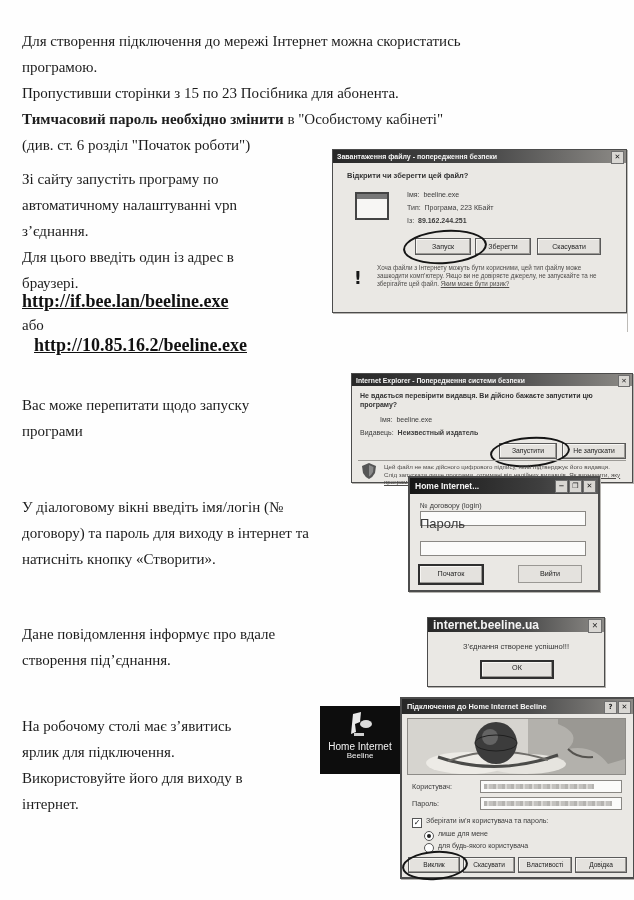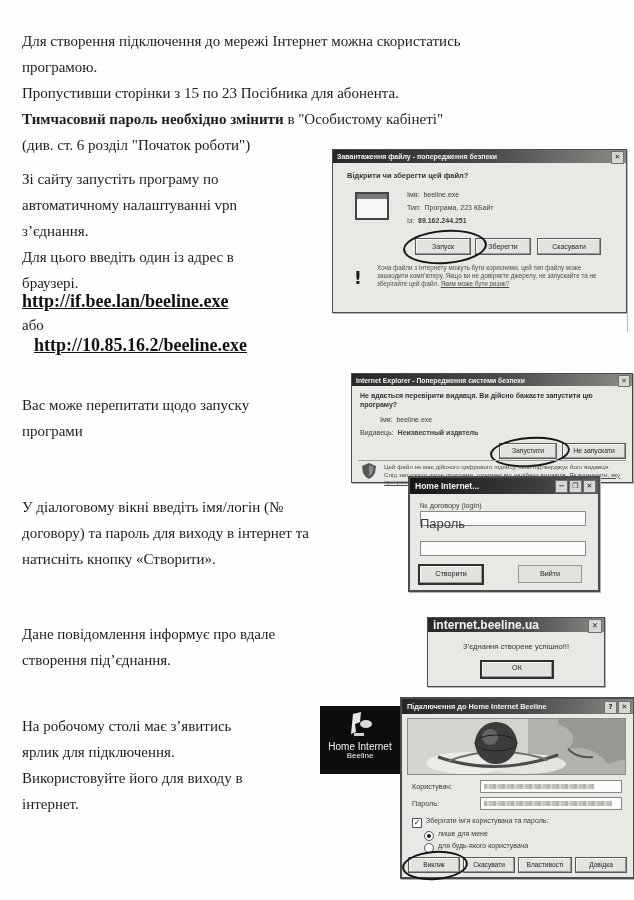--- a/index.html
+++ b/index.html
@@ -137,21 +137,21 @@
     </div>
     <span class="tb-btn" style="position:absolute;right:30px;top:2px;width:11px;height:11px;font-size:7px;line-height:11px;">−</span>
     <span class="tb-btn" style="position:absolute;right:16px;top:2px;width:11px;height:11px;font-size:7px;line-height:11px;">❐</span>
     <span class="tb-btn" style="position:absolute;right:2px;top:2px;width:11px;height:11px;font-size:7px;line-height:11px;">✕</span>
 
     <div style="position:absolute;left:10px;top:23px;font-size:7.2px;color:#3a3a3a;">№ договору (login)</div>
     <div class="field" style="left:10px;top:33px;width:164px;height:13px;"></div>
     <div style="position:absolute;left:10px;top:38px;font-size:13px;color:#3a3a3a;">Пароль</div>
     <div class="field" style="left:10px;top:63px;width:164px;height:13px;"></div>
 
-    <div class="btn btn-default" style="left:8px;top:86px;width:62px;height:17px;font-size:7.2px;line-height:15px;">Створити</div>
+    <div class="btn btn-default" style="left:8px;top:86px;width:62px;height:17px;font-size:7.2px;line-height:15px;">Початок</div>
     <div class="btn" style="left:108px;top:87px;width:62px;height:16px;font-size:7.2px;line-height:16px;border-color:#9a9894;box-shadow:none;">Вийти</div>
   </div>
 
   <div class="doc-text" style="left:22px;top:621px;width:370px;">
     <div class="doc-line">Дане повідомлення інформує про вдале</div>
     <div class="doc-line">створення під’єднання.</div>
   </div>
 
   <div class="dlg" style="left:427px;top:617px;width:176px;height:68px;">
     <div class="titlebar tb-dark" style="height:14px;font-size:12px;padding-left:5px;">

